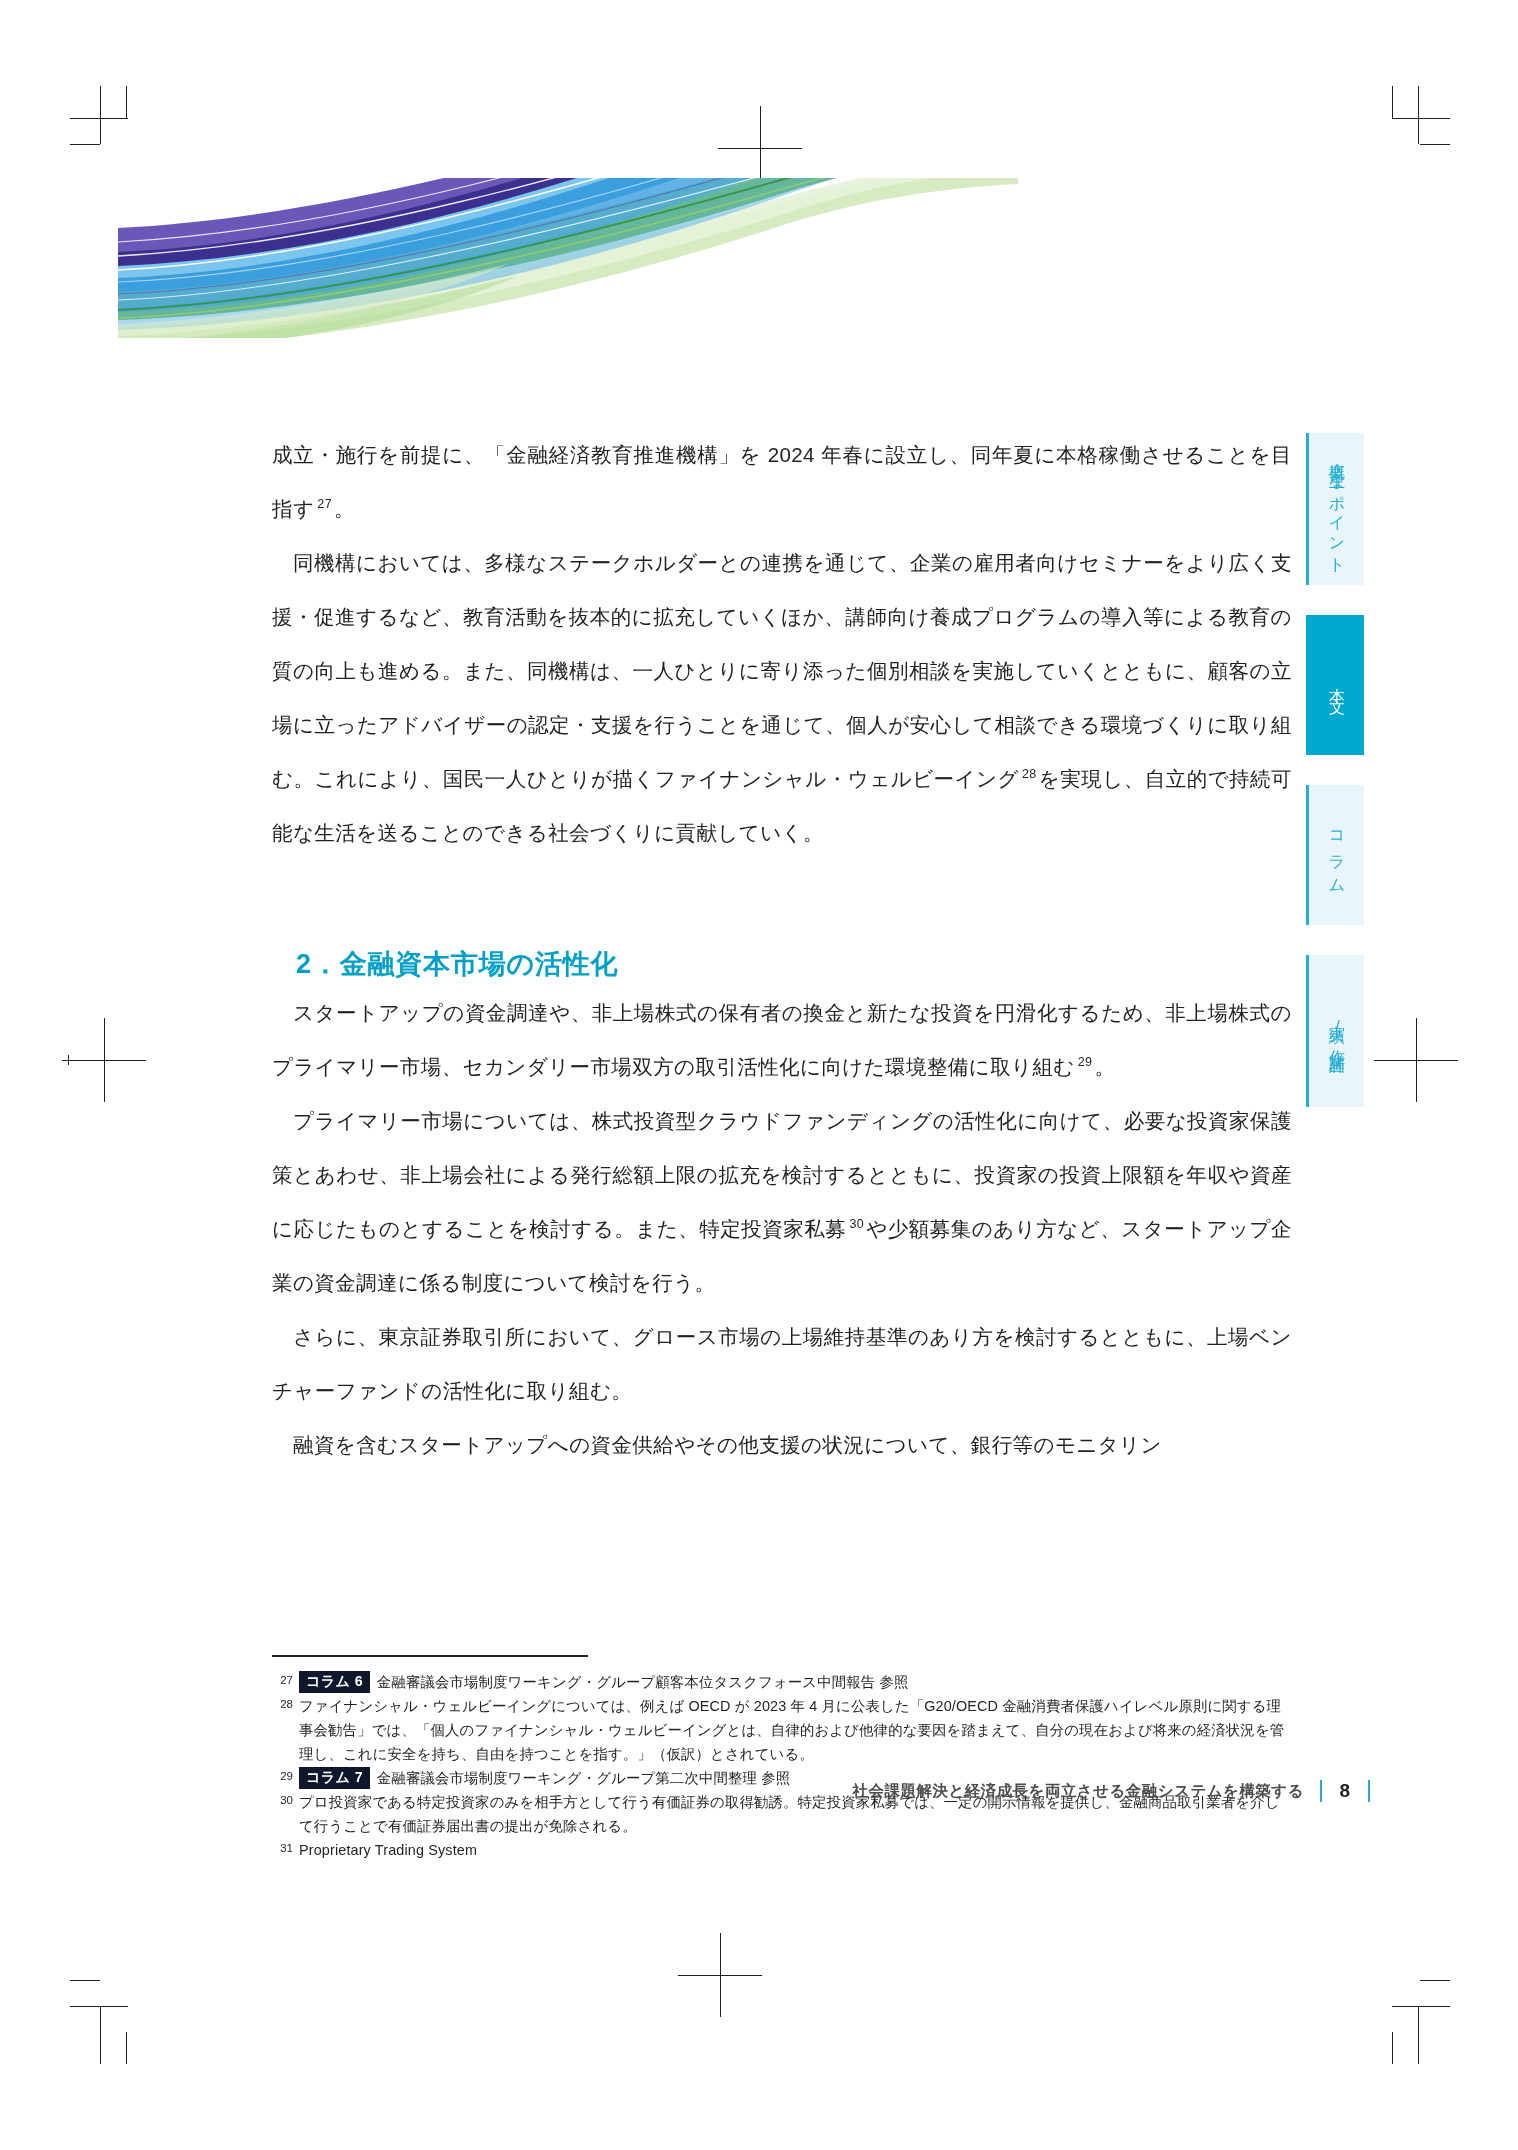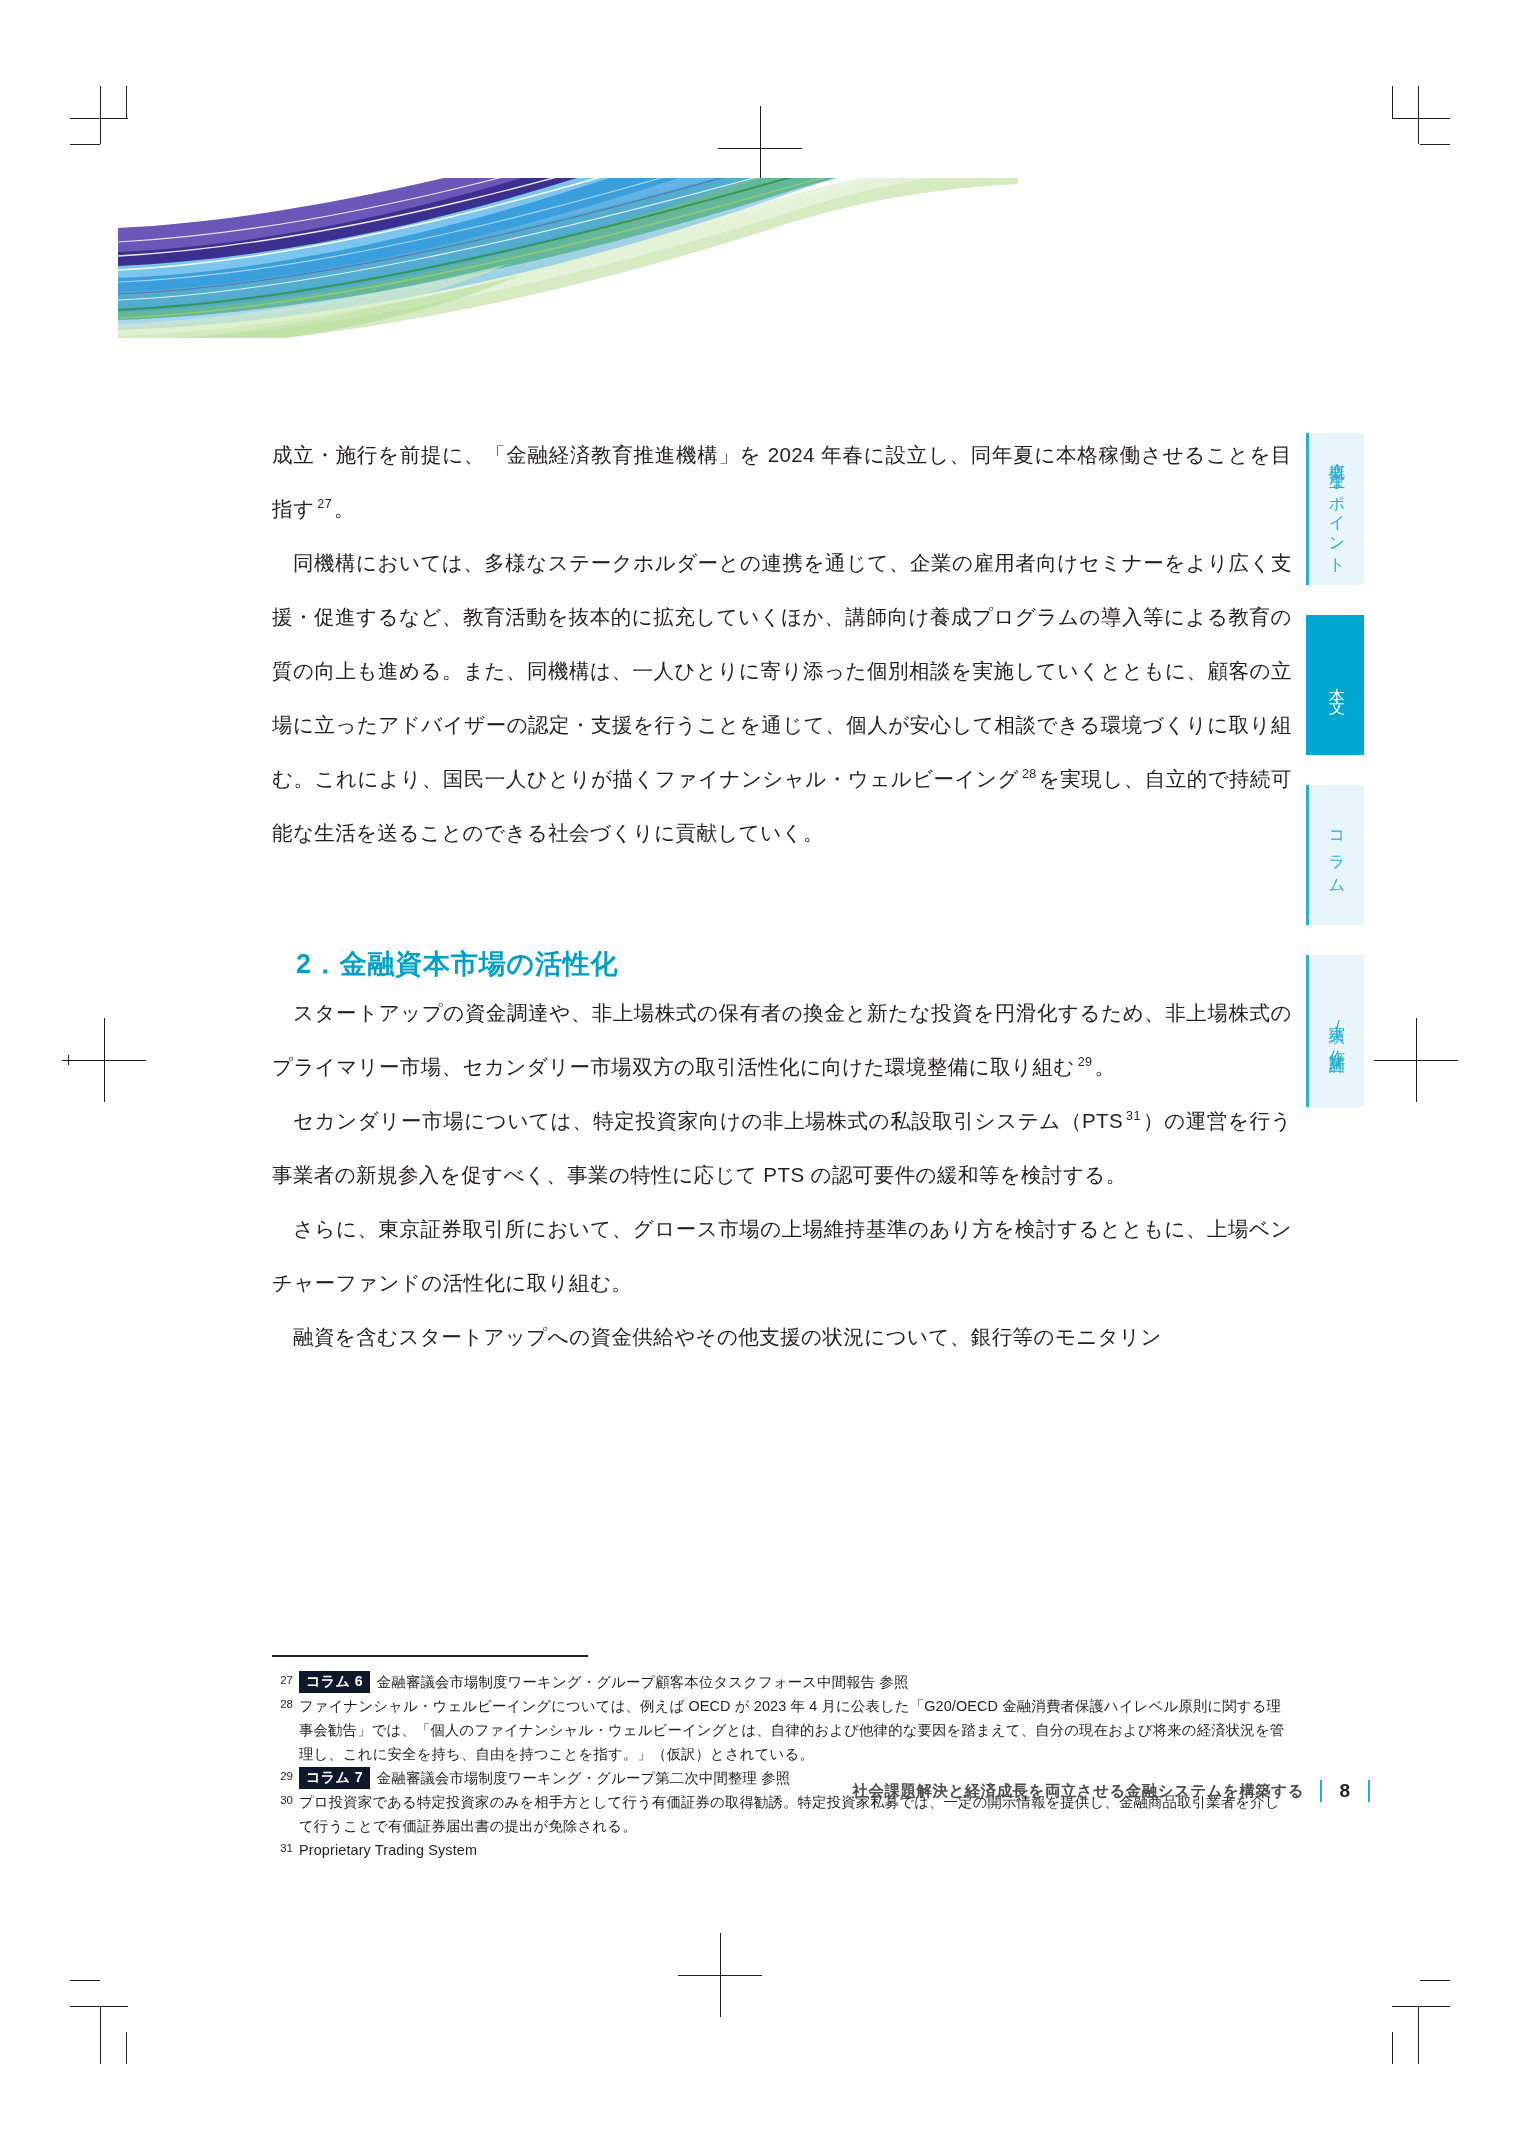--- a/index.html
+++ b/index.html
@@ -297,22 +297,22 @@
     <p class="body indent"><span>同機構においては、多様なステークホルダーとの連携を通じて、企業の雇用者向けセミナーをより広く支援・促進するなど、教育活動を抜本的に拡充していくほか、講師向け養成プログラムの導入等による教育の質の向上も進める。また、同機構は、一人ひとりに寄り添った個別相談を実施していくとともに、顧客の立場に立ったアドバイザーの認定・支援を行うことを通じて、個人が安心して相談できる環境づくりに取り組む。これにより、国民一人ひとりが描くファイナンシャル・ウェルビーイング</span><sup class="fn">28</sup><span>を実現し、自立的で持続可能な生活を送ることのできる社会づくりに貢献していく。</span></p>
 
     <div class="h2wrap">
       <div class="h2bar"></div>
       <h2 class="sec">2．金融資本市場の活性化</h2>
     </div>
 
 
     <p class="body indent"><span>スタートアップの資金調達や、非上場株式の保有者の換金と新たな投資を円滑化するため、非上場株式のプライマリー市場、セカンダリー市場双方の取引活性化に向けた環境整備に取り組む</span><sup class="fn">29</sup><span>。</span></p>
 
-
-    <p class="body indent"><span>セカンダリー市場については、特定投資家向けの非上場株式の私設取引システム（PTS</span><sup class="fn">31</sup><span>）の運営を行う事業者の新規参入を促すべく、事業の特性に応じて PTS の認可要件の緩和等を検討する。</span></p>
+    <p class="body indent"><span>プライマリー市場については、株式投資型クラウドファンディングの活性化に向けて、必要な投資家保護策とあわせ、非上場会社による発行総額上限の拡充を検討するとともに、投資家の投資上限額を年収や資産に応じたものとすることを検討する。また、特定投資家私募</span><sup class="fn">30</sup><span>や少額募集のあり方など、スタートアップ企業の資金調達に係る制度について検討を行う。</span></p>
+
 
     <p class="body indent">さらに、東京証券取引所において、グロース市場の上場維持基準のあり方を検討するとともに、上場ベンチャーファンドの活性化に取り組む。</p>
 
     <p class="body indent">融資を含むスタートアップへの資金供給やその他支援の状況について、銀行等のモニタリン</p>
   </div>
 
   <div class="footnotes">
     <div class="fnrule"></div>
 
     <div class="fnrow">

